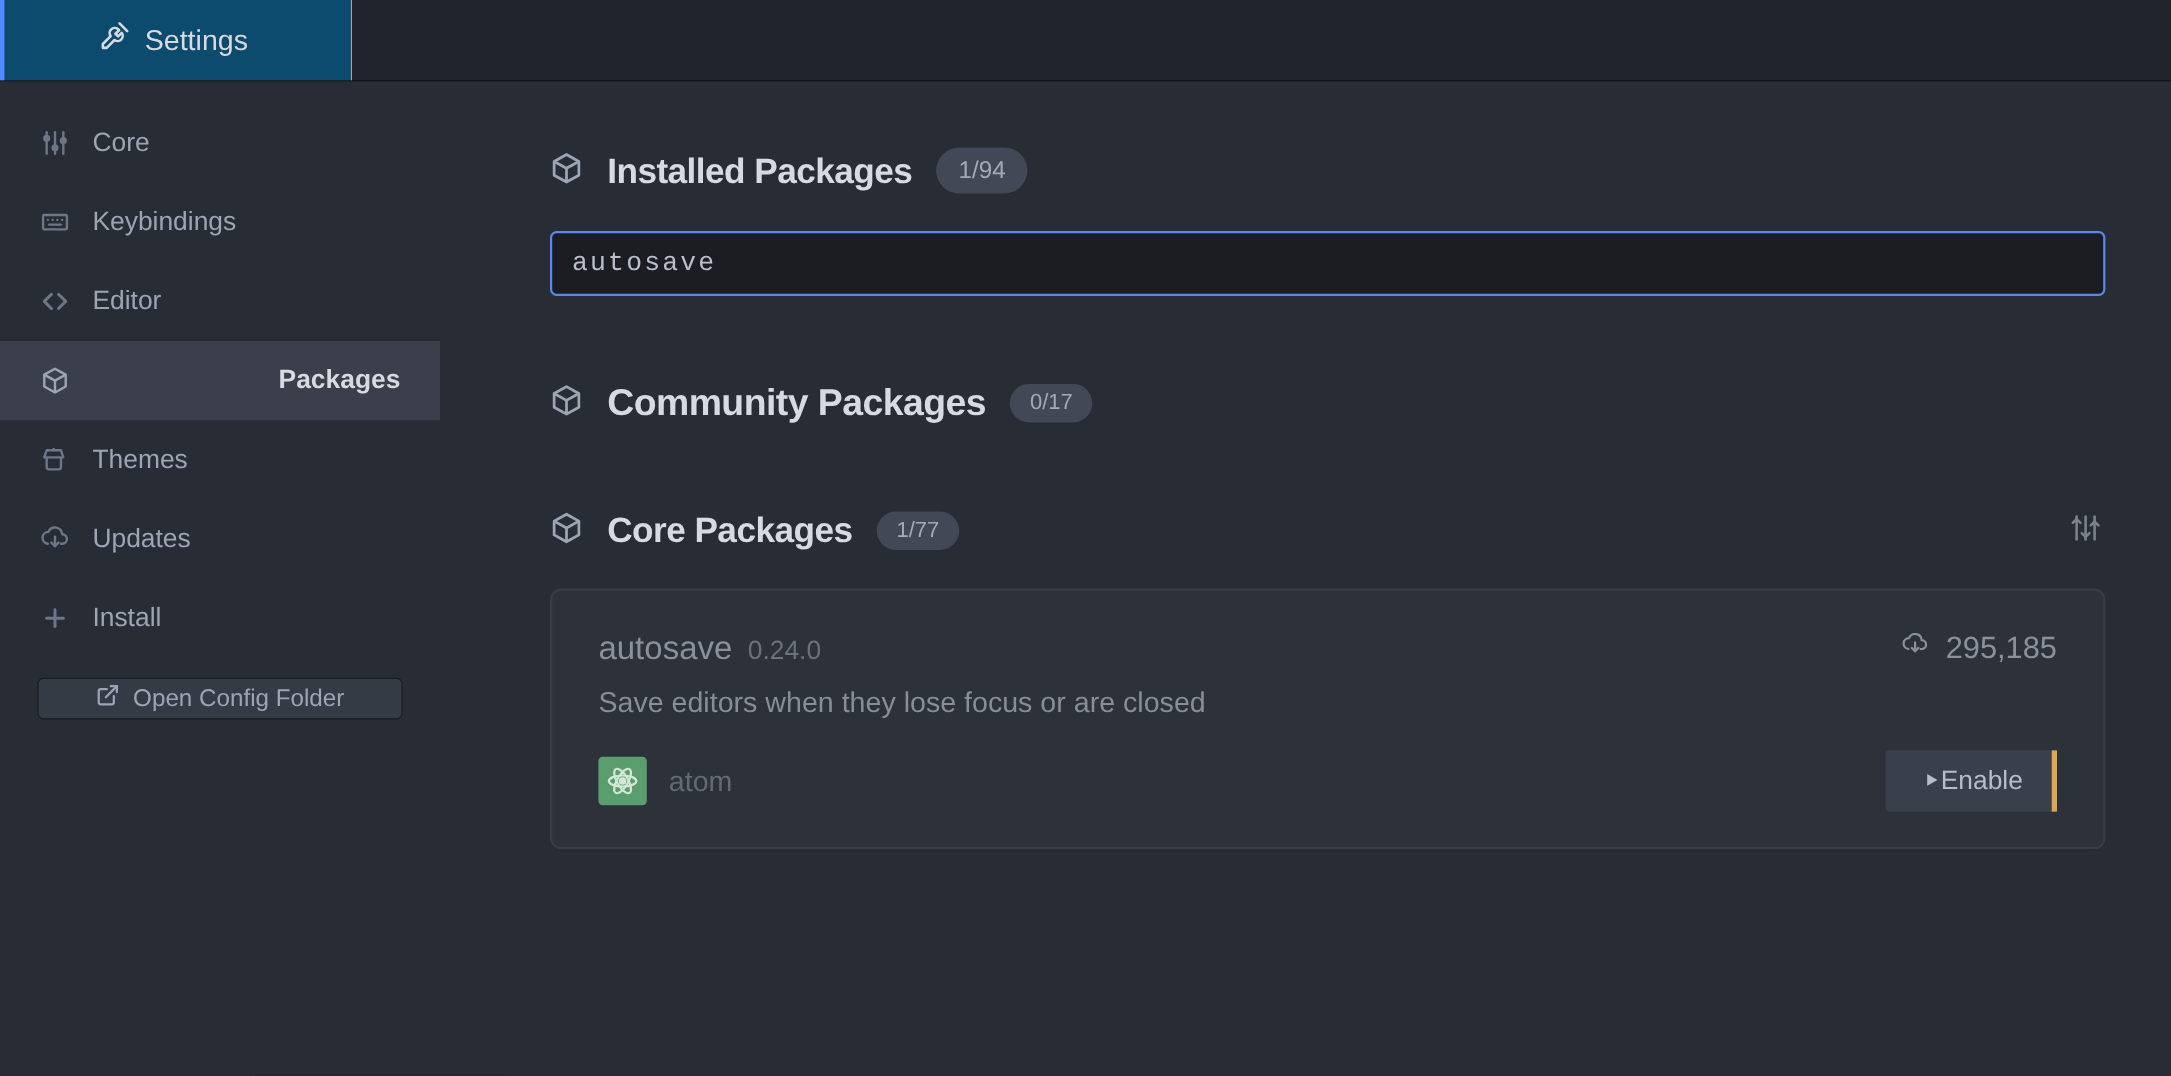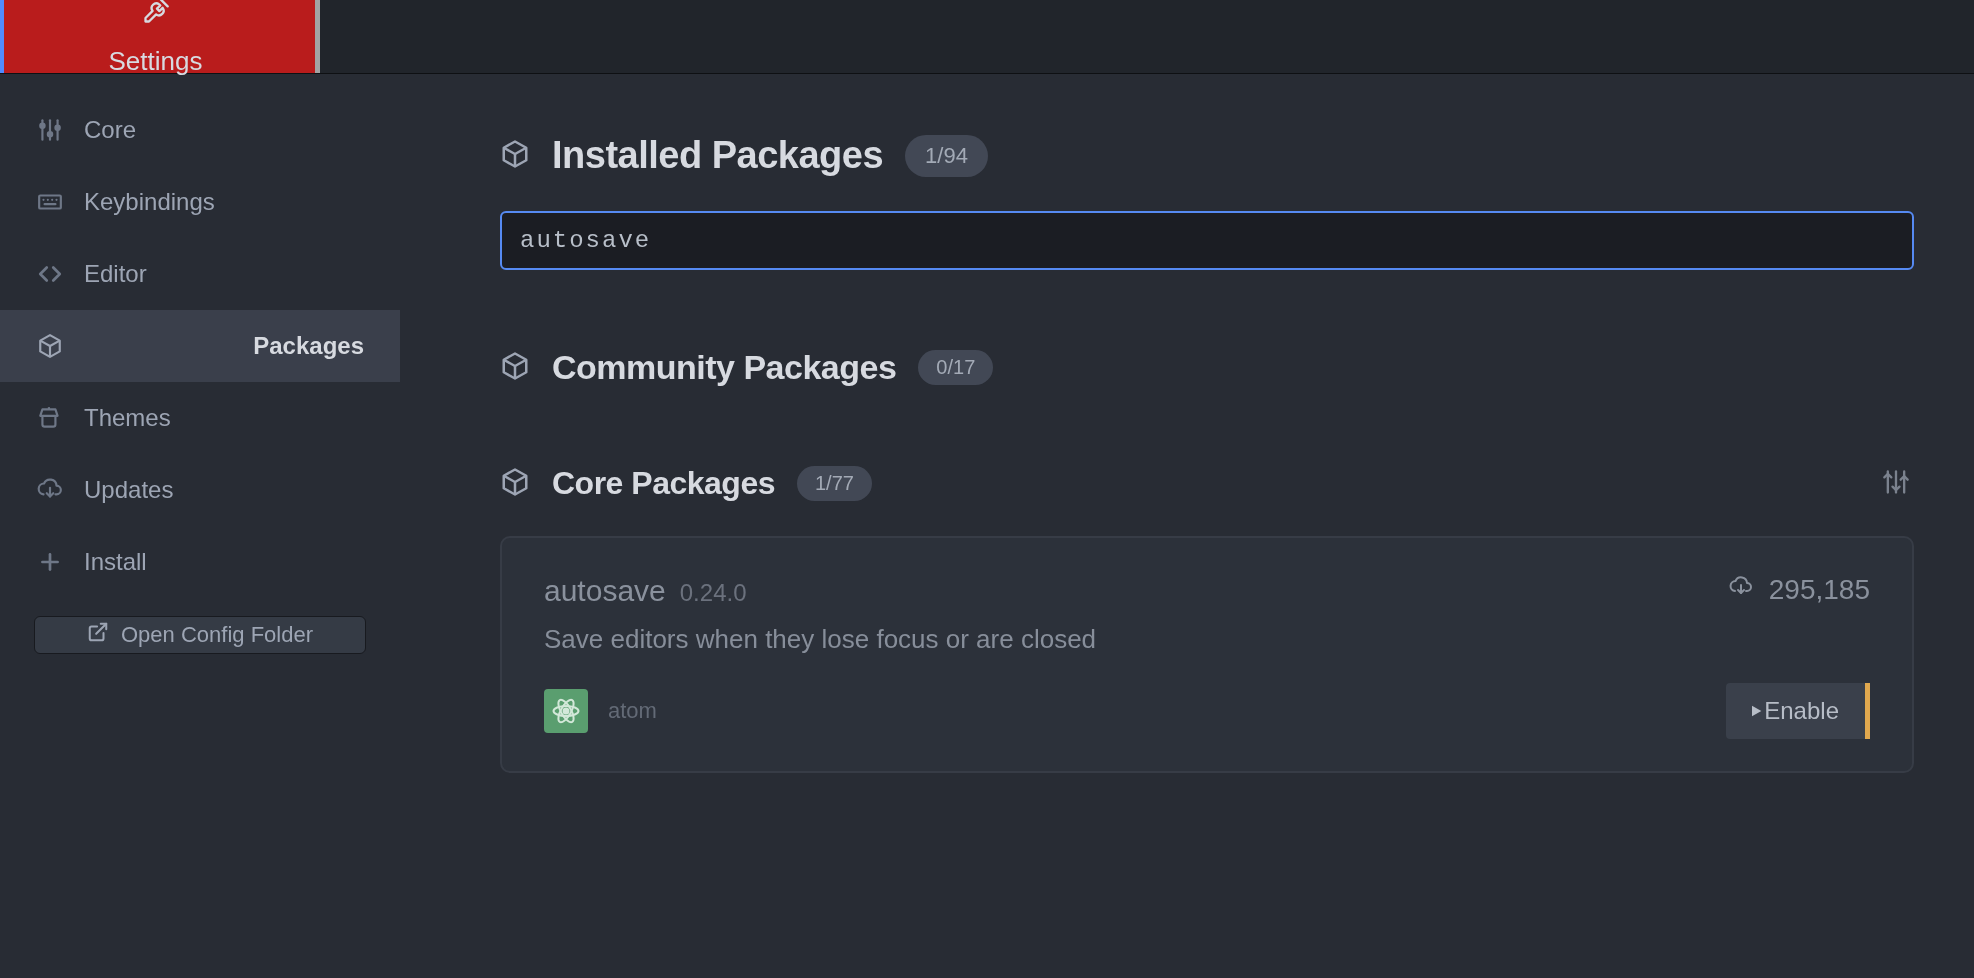--- a/index.html
+++ b/index.html
@@ -24,30 +24,29 @@
   display: flex;
   background: #21252b;
   height: 74px;
   border-bottom: 1px solid #0e1013;
 }
 .tab {
   display: flex;
   align-items: center;
   gap: 14px;
   padding: 0 48px 0 40px;
-  background: #b91c1c;
+  background: #0c4a6e;
   color: #d7dae0;
   font-size: 26px;
   font-weight: 500;
   border-left: 4px solid #528bff;
-  border-right: 5px solid #a3a3a3;
+  border-right: 1px solid #a3a3a3;
   min-width: 320px;
   justify-content: center;
   position: relative;
-  flex-direction: column;
 }
 .tab .icon-tools svg { width: 28px; height: 28px; }
 .workarea {
   display: flex;
   flex: 1;
   min-height: 0;
 }
 .sidebar {
   width: 400px;
   background: #282c34;
@@ -116,21 +115,21 @@
   display: flex;
   align-items: center;
   gap: 22px;
 }
 .pkg-icon svg {
   width: 30px;
   height: 30px;
   color: #9da5b4;
 }
 .heading-title {
-  font-size: 38px;
+  font-size: 32px;
   font-weight: 700;
   color: #d7dae0;
   letter-spacing: -0.5px;
 }
 .heading-title.smaller {
   font-size: 34px;
 }
 .heading-title.smallest {
   font-size: 32px;
 }
@@ -224,32 +223,32 @@
   width: 44px;
   height: 44px;
   background: #5a9e6f;
   border-radius: 4px;
   display: flex;
   align-items: center;
   justify-content: center;
 }
 .author-avatar svg { width: 30px; height: 30px; color: #d3e8d9; }
 .author-name {
-  font-size: 22px;
+  font-size: 26px;
   color: #636a76;
 }
 .enable-btn {
   display: flex;
   align-items: center;
   background: #3a404b;
   border: none;
   border-right: 5px solid #e0a84e;
   color: #b7bdc7;
   font-size: 24px;
-  padding: 14px 26px 14px 22px;
+  padding: 14px 26px 14px 34px;
   border-radius: 4px 0 0 4px;
   cursor: pointer;
 }
 .enable-btn svg { width: 16px; height: 16px; }
 </style>
 </head>
 <body>
 
 <div class="app">
 

